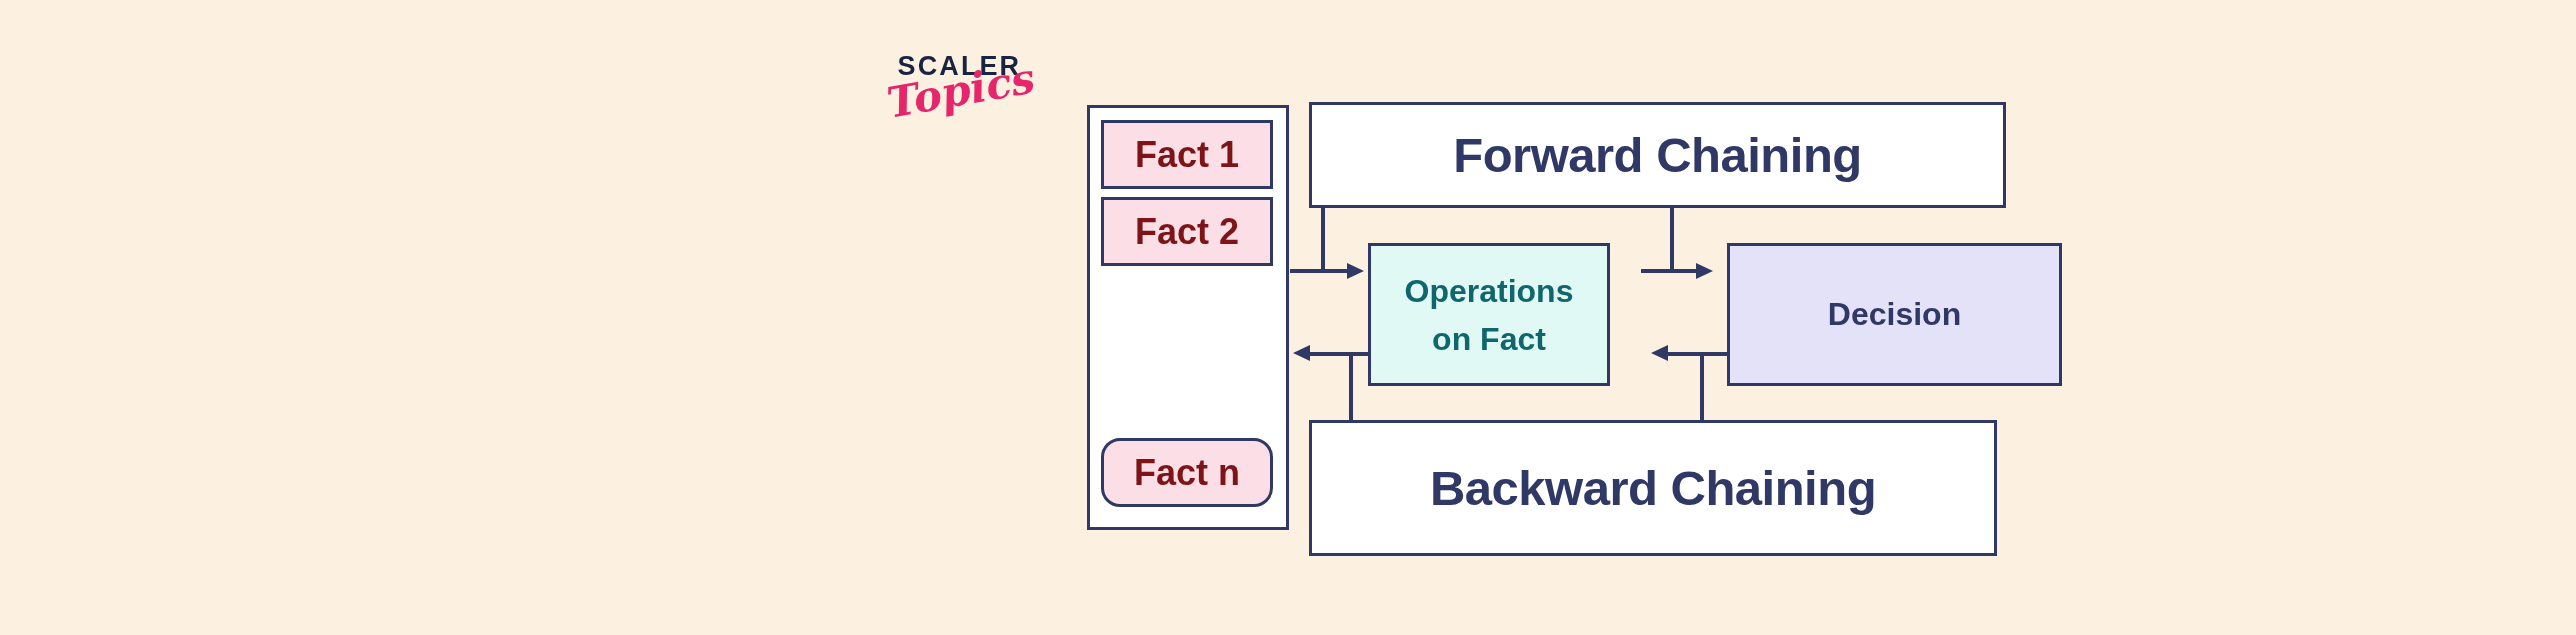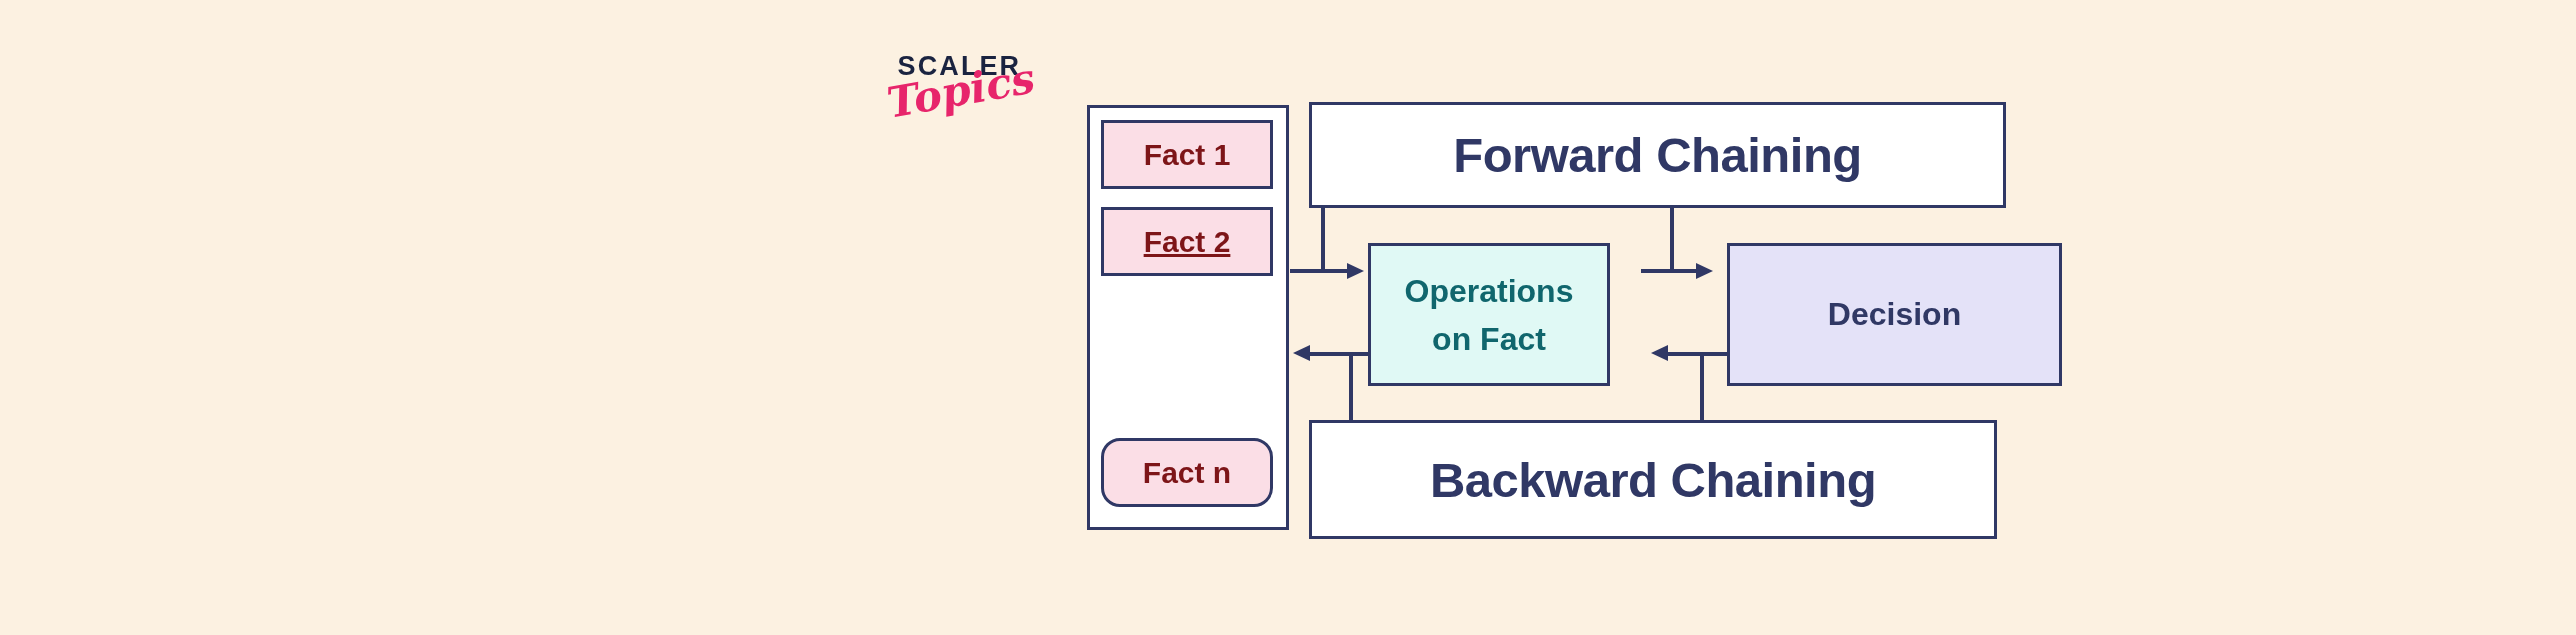--- a/index.html
+++ b/index.html
@@ -26,27 +26,27 @@
     display:flex;align-items:center;justify-content:center;text-align:center;}
   .card::after{content:"";position:absolute;z-index:-1;left:4.6px;top:3.1px;
     width:100%;height:100%;background:var(--shadow,#fff);border:3.6px solid var(--navy);}
 
   
   .facts-container{left:1087px;top:105px;width:202px;height:425px;background:var(--white);
     --shadow:var(--pink-shadow);}
   .fact-box{position:absolute;box-sizing:border-box;left:1101px;width:172px;height:69px;
     background:var(--pink-fill);border:3.1px solid var(--navy);
     display:flex;align-items:center;justify-content:center;
-    font-size:30px;font-weight:bold;color:var(--maroon);}
-  .fact-1{top:120px;} .fact-2{top:207px;text-decoration:underline;} .fact-3{top:298px;} .fact-n{top:438px;border-radius:19px;}
+    font-size:36px;font-weight:bold;color:var(--maroon);}
+  .fact-1{top:120px;} .fact-2{top:197px;} .fact-3{top:298px;} .fact-n{top:438px;border-radius:19px;}
 
   
   .forward-box{left:1309px;top:102px;width:697px;height:106px;background:var(--white);
     --shadow:var(--white);}
-  .backward-box{left:1309px;top:420px;width:688px;height:119px;background:var(--white);
+  .backward-box{left:1309px;top:420px;width:688px;height:136px;background:var(--white);
     --shadow:var(--white);}
   .chain-label{font-size:49px;font-weight:bold;letter-spacing:-0.5px;color:var(--navy);}
   .operations-box{left:1368px;top:243px;width:242px;height:143px;background:var(--mint-fill);
     --shadow:var(--mint-shadow);}
   .operations-label{font-size:32px;font-weight:bold;color:var(--teal);line-height:1.5;
     width:206px;}
   .decision-box{left:1727px;top:243px;width:335px;height:143px;background:var(--lav-fill);
     --shadow:var(--lav-shadow);}
   .decision-label{font-size:32px;font-weight:bold;color:var(--navy);}
 

